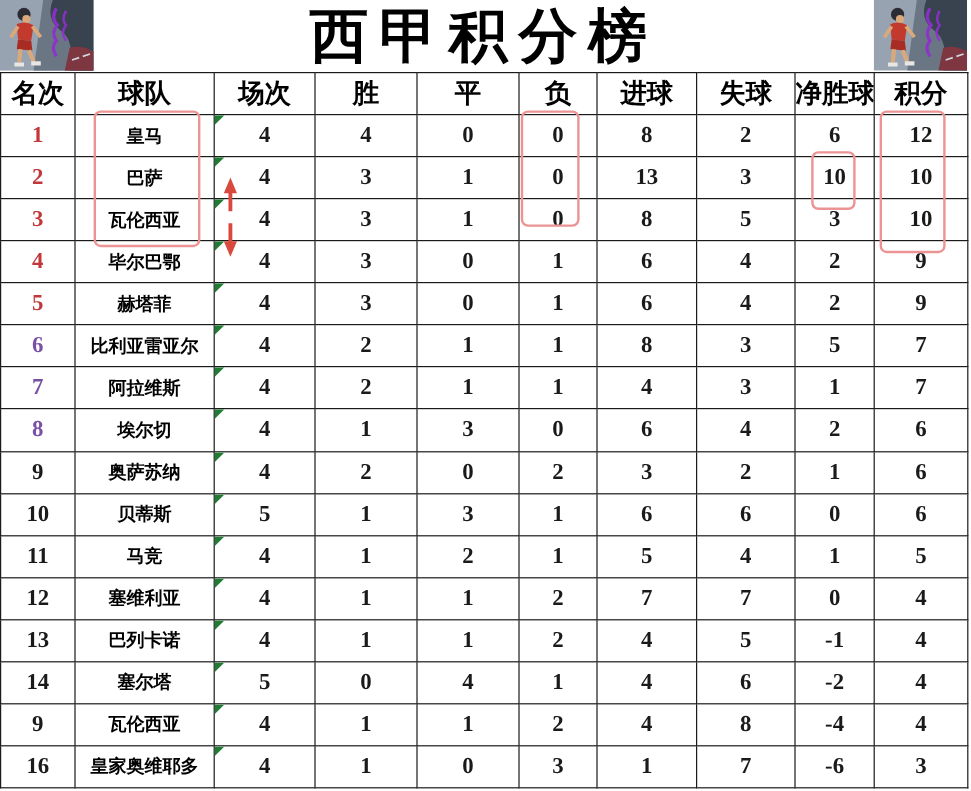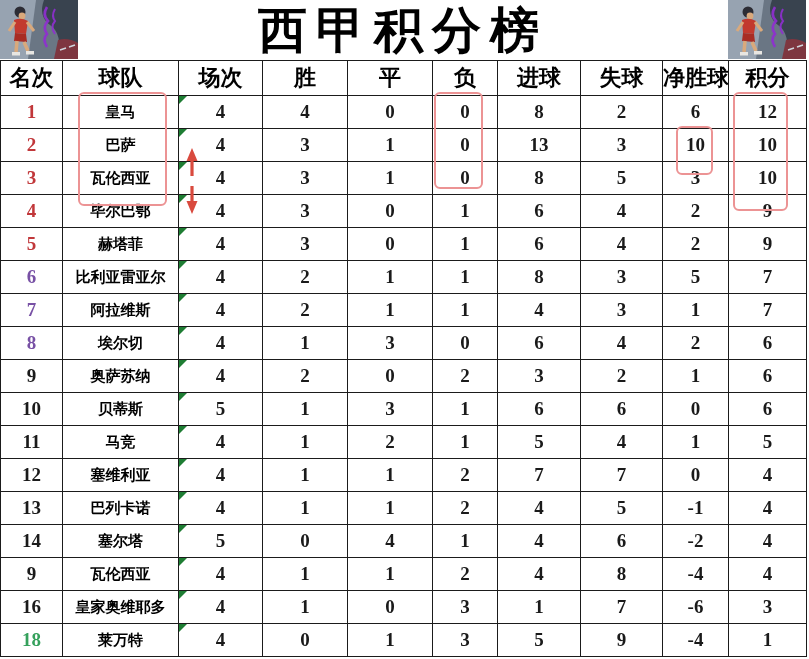--- a/index.html
+++ b/index.html
@@ -331,32 +331,20 @@
           <td class="team-cell">皇家奥维耶多</td>
           <td class="played-cell">4</td>
           <td>1</td>
           <td>0</td>
           <td>3</td>
           <td>1</td>
           <td>7</td>
           <td>-6</td>
           <td>3</td>
         </tr>
-        <tr>
-          <td class="rank-green">18</td>
-          <td class="team-cell">莱万特</td>
-          <td class="played-cell">4</td>
-          <td>0</td>
-          <td>1</td>
-          <td>3</td>
-          <td>5</td>
-          <td>9</td>
-          <td>-4</td>
-          <td>1</td>
-        </tr>
       </tbody>
   </table>
 
   <div class="hl" id="hl-team"></div>
   <div class="hl" id="hl-loss"></div>
   <div class="hl" id="hl-gd"></div>
   <div class="hl" id="hl-points"></div>
 
   <div id="swap-arrow">
     <svg width="16" height="68" viewBox="0 0 16 68">

